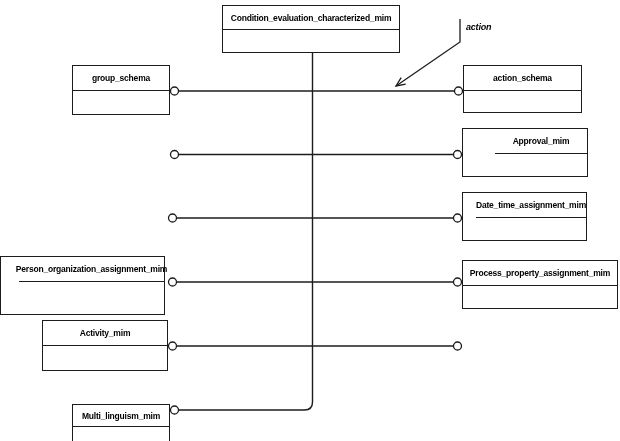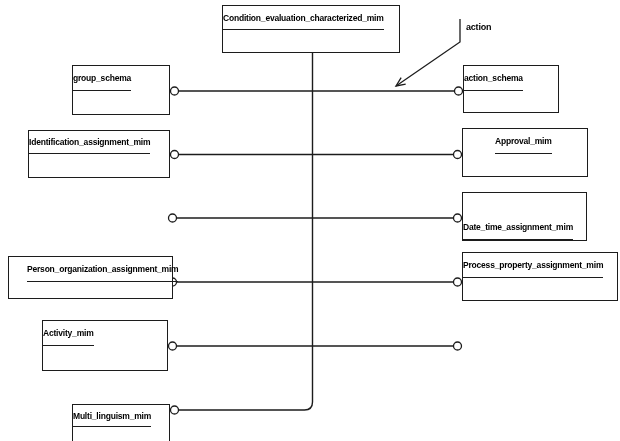--- a/index.html
+++ b/index.html
@@ -9,37 +9,38 @@
     background:#ffffff;
     font-family:"Liberation Sans",sans-serif;
     overflow:hidden;
   }
   #wires{position:absolute;left:0;top:0;width:620px;height:441px;}
   .box{
     position:absolute;
     box-sizing:border-box;
     background:#ffffff;
     border:1.5px solid #1c1c1c;
-    display:flex;flex-direction:row;
+    display:flex;flex-direction:column;
   }
   .box .title{
     box-sizing:border-box;
     border-bottom:1.5px solid #1c1c1c;
     display:flex;align-items:center;justify-content:center;
     flex:0 0 auto;
   }
   .box .body{flex:1 1 auto;}
   .lbl{
     font-size:8.5px;font-weight:bold;color:#000000;
     letter-spacing:-0.2px;white-space:nowrap;
   }
   #action-label{
     position:absolute;left:466px;top:22px;
     font-size:9px;font-weight:bold;color:#000000;letter-spacing:-0.2px;
     white-space:nowrap;
+    font-style:italic;
   }
 </style>
 </head>
 <body>
 
 <div id="canvas">
 
   <svg id="wires" viewBox="0 0 620 441" xmlns="http://www.w3.org/2000/svg">
     <defs>
       <marker id="arrowhead" markerWidth="12" markerHeight="10" refX="10" refY="5" orient="auto" markerUnits="userSpaceOnUse">
@@ -80,71 +81,65 @@
     <div class="body"></div>
   </div>
 
   <div class="box" style="left:72px;top:65px;width:98px;height:50px;">
     <div class="title" style="height:25px;">
       <span class="lbl">group_schema</span>
     </div>
     <div class="body"></div>
   </div>
 
-  <div class="box" style="left:28px;top:130px;width:142px;height:48px;">
-    <div class="title" style="height:23px;">
-      <span class="lbl">Identification_assignment_mim</span>
-    </div>
-    <div class="body"></div>
-  </div>
 
 
-  <div class="box" style="left:8px;top:256px;width:165px;height:43px;padding-left:18px;">
+  <div class="box" style="left:0;top:256px;width:165px;height:59px;padding-left:18px;">
     <div class="title" style="height:25px;">
       <span class="lbl">Person_organization_assignment_mim</span>
     </div>
     <div class="body"></div>
   </div>
 
   <div class="box" style="left:42px;top:320px;width:126px;height:51px;">
     <div class="title" style="height:25px;">
       <span class="lbl">Activity_mim</span>
     </div>
     <div class="body"></div>
   </div>
 
   <div class="box" style="left:72px;top:404px;width:98px;height:48px;">
     <div class="title" style="height:22px;">
       <span class="lbl">Multi_linguism_mim</span>
     </div>
     <div class="body"></div>
   </div>
 
-  <div class="box" style="left:463px;top:65px;width:96px;height:48px;">
+  <div class="box" style="left:463px;top:65px;width:119px;height:48px;">
     <div class="title" style="height:25px;">
       <span class="lbl">action_schema</span>
     </div>
     <div class="body"></div>
   </div>
 
   <div class="box" style="left:462px;top:128px;width:126px;height:49px;padding-left:32px;">
     <div class="title" style="height:25px;">
       <span class="lbl">Approval_mim</span>
     </div>
     <div class="body"></div>
   </div>
 
   <div class="box" style="left:462px;top:192px;width:125px;height:49px;align-items:flex-end;">
     <div class="title" style="height:25px;">
       <span class="lbl">Date_time_assignment_mim</span>
     </div>
     <div class="body"></div>
   </div>
 
-  <div class="box" style="left:462px;top:252px;width:156px;height:49px;">
+  <div class="box" style="left:462px;top:260px;width:156px;height:49px;">
     <div class="title" style="height:25px;">
       <span class="lbl">Process_property_assignment_mim</span>
     </div>
     <div class="body"></div>
   </div>
 
 
 </div>
 
 </body></html>

